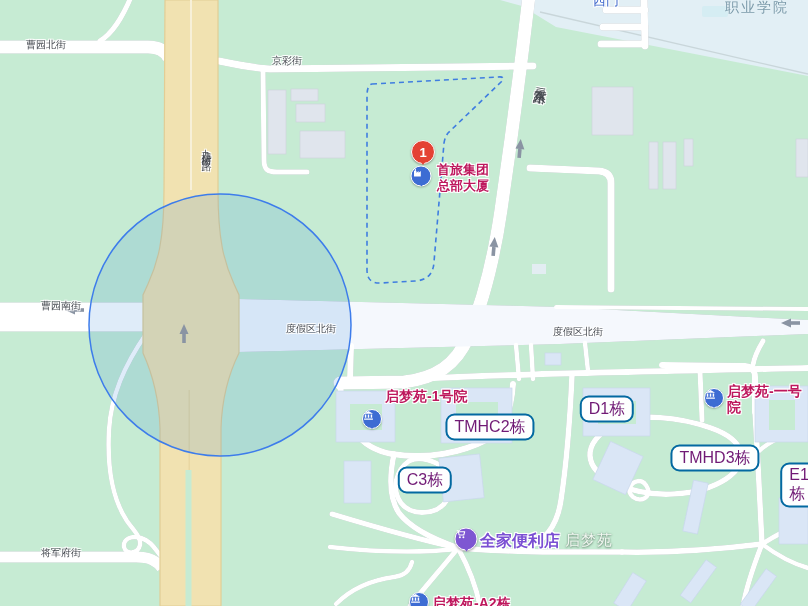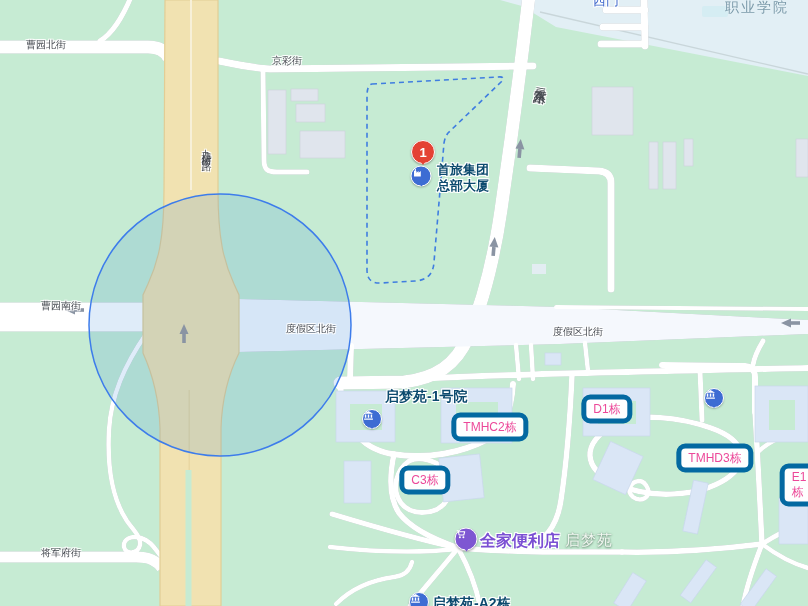--- a/index.html
+++ b/index.html
@@ -9,23 +9,23 @@
   .lab{position:absolute;white-space:nowrap;transform:translate(-50%,-50%);z-index:3;}
   .halo{text-shadow:-1px -1px 0 #fff,1px -1px 0 #fff,-1px 1px 0 #fff,1px 1px 0 #fff,0 1px 0 #fff,0 -1px 0 #fff;}
   .street{font-size:10px;color:#43474e;font-weight:500;}
   .vlabel{writing-mode:vertical-rl;text-orientation:upright;letter-spacing:3px;}
   .place-blue{font-size:13px;color:#3f68cc;font-weight:500;}
   .place-college{font-size:14px;color:#7b9aaa;font-weight:500;letter-spacing:2px;
        text-shadow:0 0 2px #eaf4f7;}
   .area-label{font-size:15px;color:#f2f8f2;font-weight:400;letter-spacing:1px;
        text-shadow:0 1px 2px rgba(110,140,120,.95),0 0 2px rgba(110,140,120,.8);}
   .badge{position:absolute;transform:translate(-50%,-50%);z-index:3;background:rgba(255,255,255,.96);
-       border:5px solid #0369a1;border-radius:9px;padding:1px 7px;font-size:12px;color:#ec4899;}
+       border:2px solid #0369a1;border-radius:9px;padding:1px 7px;font-size:16px;color:#701a75;}
   .poi-label{position:absolute;transform:translate(0,-50%);z-index:4;font-size:13px;
-       color:#0c4a6e;font-weight:600;line-height:16px;}
+       color:#be185d;font-weight:600;line-height:16px;}
   .poi-label.purple{color:#7a4fd3;}
   .poi-circle{position:absolute;transform:translate(-50%,-50%);z-index:4;border-radius:50%;
        background:#3d6cd3;border:1.5px solid #fff;box-shadow:0 1px 2px rgba(0,0,0,.25);
        display:flex;align-items:center;justify-content:center;}
   .poi-circle::after{content:"";position:absolute;left:50%;bottom:-5px;transform:translateX(-50%);
        width:0;height:0;border:4px solid transparent;border-top:5px solid #3d6cd3;}
   .pin{position:absolute;transform:translate(-50%,-50%);z-index:5;border-radius:50%;
        border:1.5px solid #fff;box-shadow:0 1px 2px rgba(0,0,0,.3);
        display:flex;align-items:center;justify-content:center;}
   .pin::after{content:"";position:absolute;left:50%;bottom:-7px;transform:translateX(-50%);
@@ -195,20 +195,21 @@
 </div>
 <div class="poi-label halo" style="left:385px;top:396px;font-size:14px;">启梦苑-1号院</div>
 
 <div class="poi-circle" style="left:714px;top:398px;width:18px;height:18px;">
   <span>
     <svg width="11" height="11" viewBox="0 0 12 12">
           <path d="M6,1 L11,4 H1 Z M2,5 h1.6 v3.4 H2 Z M5.2,5 h1.6 v3.4 H5.2 Z M8.4,5 h1.6 v3.4 H8.4 Z M1.2,9.2 h9.6 v1.4 H1.2 Z" fill="#fff"></path>
         </svg>
   </span>
 </div>
+<div class="poi-label halo" style="left:727px;top:399px;font-size:14px;">启梦苑-一号院</div>
 
 <div class="pin pin-purple" style="left:466px;top:539px;">
   <span>
     <svg width="11" height="11" viewBox="0 0 11 11">
           <path d="M1.2,2.2 h1.5 l.9,4.3 h4.7 l.9,-3.3 H3.1" stroke="#fff" stroke-width="1.1" fill="none" stroke-linejoin="round"></path>
           <circle cx="4.4" cy="8.8" r="1" fill="#fff"></circle>
           <circle cx="7.9" cy="8.8" r="1" fill="#fff"></circle>
         </svg>
   </span>
 </div>

